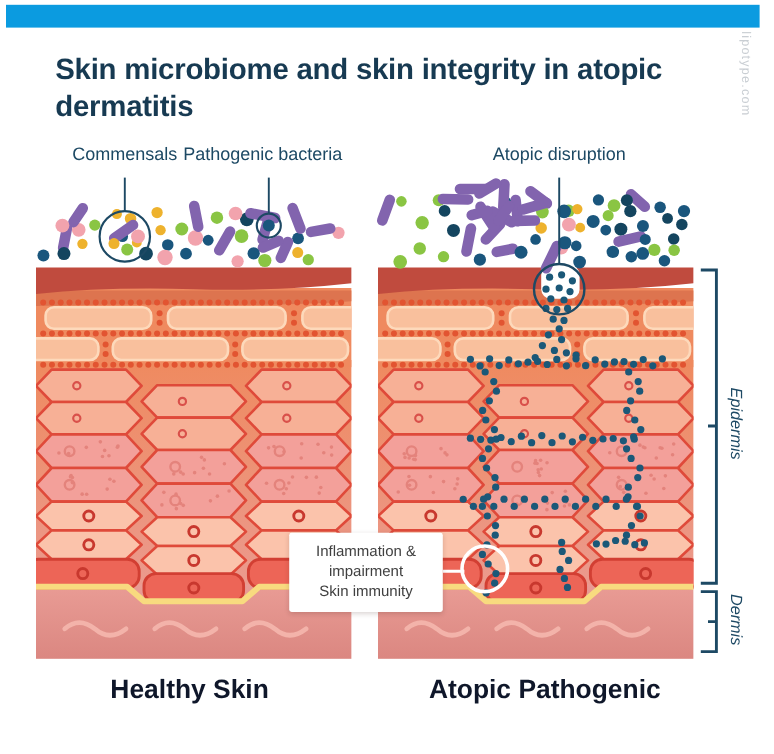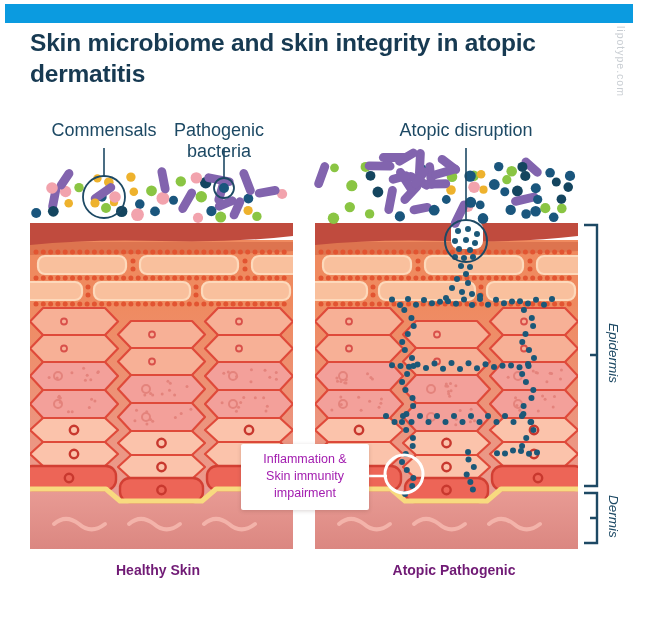--- a/index.html
+++ b/index.html
@@ -1,34 +1,34 @@
 <!DOCTYPE html>
 <html><head>
 <meta charset="utf-8">
 <style>
   html,body{margin:0;padding:0;background:#fff;}
   .stage{position:relative;width:645px;height:628px;background:#ffffff;overflow:hidden;
          font-family:"Liberation Sans",sans-serif;-webkit-font-smoothing:antialiased;}
   .accent-bar{position:absolute;left:5px;top:4px;width:628px;height:19px;background:#0b9be0;}
   .page-title{position:absolute;left:30px;top:27px;width:520px;font-size:24.5px;line-height:1.27;
-              font-weight:700;color:#173a52;letter-spacing:-0.2px;margin:0;}
+              font-weight:700;color:#173a52;letter-spacing:-0.2px;margin:16px;}
   .watermark{position:absolute;left:615px;top:26px;writing-mode:vertical-rl;font-size:10.5px;
              letter-spacing:1px;color:#c9ced3;}
   #art{position:absolute;left:0;top:0;}
-  .callout-label{position:absolute;top:120px;width:150px;text-align:center;font-size:18px;
+  .callout-label{position:absolute;top:120px;width:150px;text-align:center;font-size:15px;
                  color:#1d4964;}
   .callout-commensals{left:29px;}
   .callout-pathogenic{left:144px;}
   .callout-barrier{left:391px;}
   .infl-box{position:absolute;left:241px;top:444px;width:128px;padding:7px 0 8px;background:#ffffff;
-            text-align:center;font-size:12.5px;line-height:1.36;color:#a21caf;
+            text-align:center;font-size:12.5px;line-height:1.36;color:#404040;
             box-shadow:0 1px 4px rgba(60,30,20,0.18);border-radius:2px;}
   .infl-box span{display:block;}
-  .panel-label{position:absolute;top:562px;width:260px;text-align:center;font-size:14px;
-               font-weight:700;color:#701a75;}
+  .panel-label{position:absolute;top:562px;width:260px;text-align:center;font-size:22px;
+               font-weight:700;color:#0f172a;}
   .panel-label-left{left:28px;}
   .panel-label-right{left:324px;}
   .vlabel{position:absolute;writing-mode:vertical-rl;font-style:italic;font-size:13.5px;
           color:#1d4964;left:606px;}
   .vlabel-epidermis{top:323px;}
   .vlabel-dermis{top:495px;}
 </style>
 </head>
 <body>
 
@@ -832,22 +832,22 @@
         <path d="M584 493 H597 V543 H584 M590 518 H597" fill="none" stroke="#1d4964" stroke-width="2.4"></path>
       </g>
     </svg>
 
   <div class="callout-label callout-commensals">Commensals</div>
   <div class="callout-label callout-pathogenic">Pathogenic bacteria</div>
   <div class="callout-label callout-barrier">Atopic disruption</div>
 
   <div class="infl-box">
     <span>Inflammation &amp;</span>
+    <span>impairment</span>
     <span>Skin immunity</span>
-    <span>impairment</span>
   </div>
 
   <div class="panel-label panel-label-left">Healthy Skin</div>
   <div class="panel-label panel-label-right">Atopic Pathogenic</div>
 
   <div class="vlabel vlabel-epidermis">Epidermis</div>
   <div class="vlabel vlabel-dermis">Dermis</div>
 </div>
 
 </body></html>

